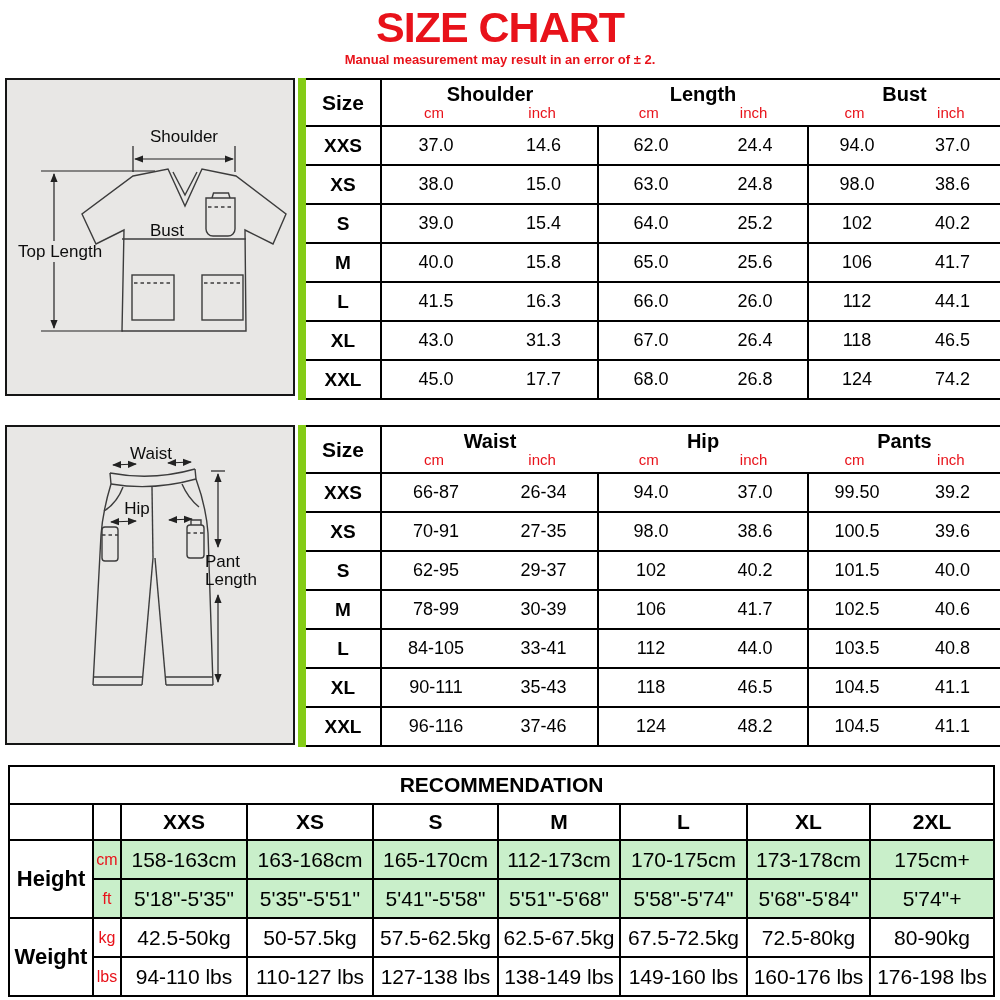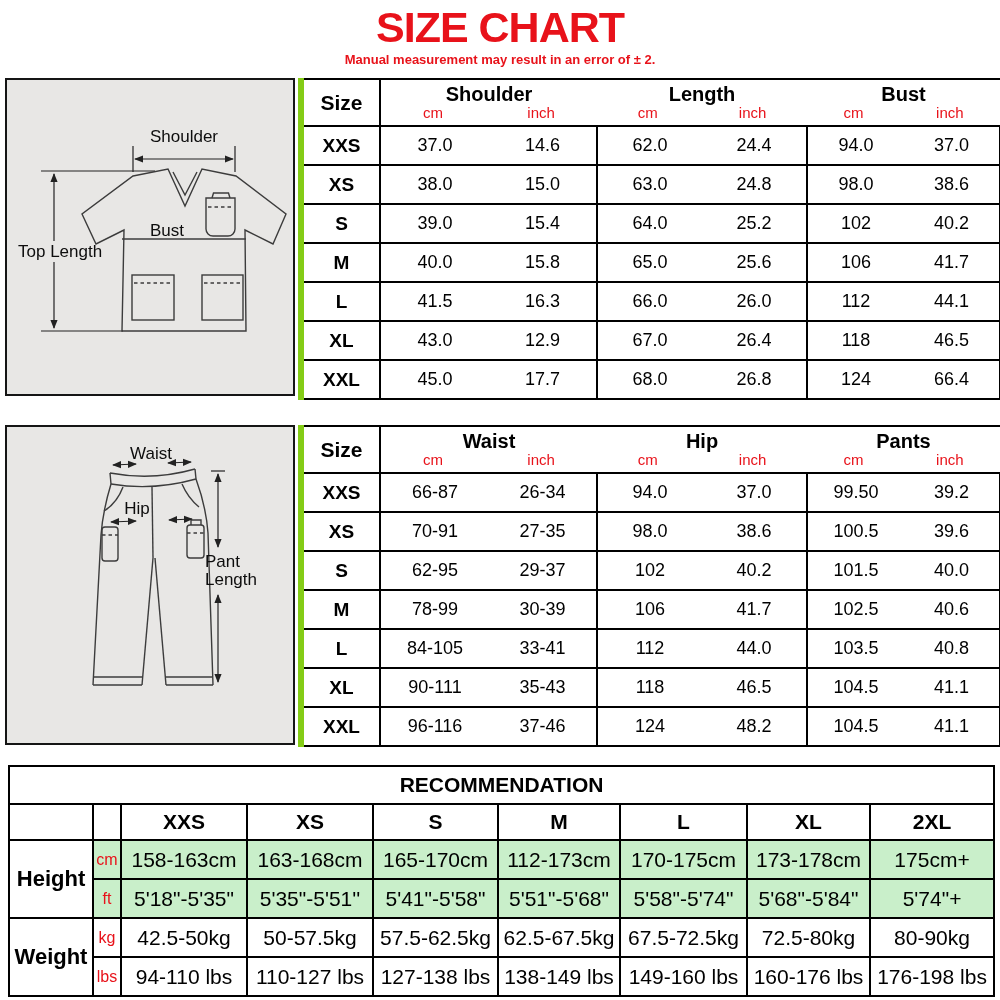--- a/index.html
+++ b/index.html
@@ -20,21 +20,21 @@
     font-size:27px; color:var(--red); }
   #illus-top .model { bottom:12px; }
   #illus-pants .model { bottom:8px; }
 
   table { border-collapse:collapse; table-layout:fixed; }
   .mtable { position:absolute; left:298px; width:699px; }
   #table-top { top:78px; }
   #table-pants { top:425px; }
   .mtable th, .mtable td { border-top:2px solid #000; border-bottom:2px solid #000; padding:0;
     text-align:center; vertical-align:middle; }
-  .mtable .size-col { border-left:6px solid #84cc16; border-right:2px solid #000; font-weight:bold; font-size:19px; }
+  .mtable .size-col { border-left:8px solid #84cc16; border-right:2px solid #000; font-weight:bold; font-size:19px; }
   .mtable thead tr { height:47px; }
   .mtable tbody tr { height:39px; }
   .mtable thead th { vertical-align:top; }
   .mtable th.size-head { vertical-align:middle; font-size:21px; }
   .gname { font-size:20px; font-weight:bold; margin-top:3px; line-height:22px; }
   .gunits { display:flex; justify-content:space-around; font-size:15px; color:var(--red);
     font-weight:400; line-height:16px; }
   .mtable td { font-size:18px; }
   .mtable td.gstart { border-left:2px solid #000; }
   .mtable td.last { border-right:2px solid #000; }
@@ -176,34 +176,34 @@
         <td class="gstart">41.5</td>
         <td>16.3</td>
         <td class="gstart">66.0</td>
         <td>26.0</td>
         <td class="gstart">112</td>
         <td class=" last">44.1</td>
       </tr>
       <tr>
         <th class="size-col">XL</th>
         <td class="gstart">43.0</td>
-        <td>12.9</td>
+        <td>31.3</td>
         <td class="gstart">67.0</td>
         <td>26.4</td>
         <td class="gstart">118</td>
         <td class=" last">46.5</td>
       </tr>
       <tr>
         <th class="size-col">XXL</th>
         <td class="gstart">45.0</td>
         <td>17.7</td>
         <td class="gstart">68.0</td>
         <td>26.8</td>
         <td class="gstart">124</td>
-        <td class=" last">66.4</td>
+        <td class=" last">74.2</td>
       </tr>
     </tbody>
   </table>
 
 <div class="illus" id="illus-pants">
   <svg viewBox="0 0 286 316">
     <defs>
       <marker id="ah2" viewBox="0 0 10 10" refX="8.5" refY="5" markerWidth="8" markerHeight="8" orient="auto-start-reverse">
         <path d="M0,1.2 L9.5,5 L0,8.8 Z" fill="#222"></path>
       </marker>

